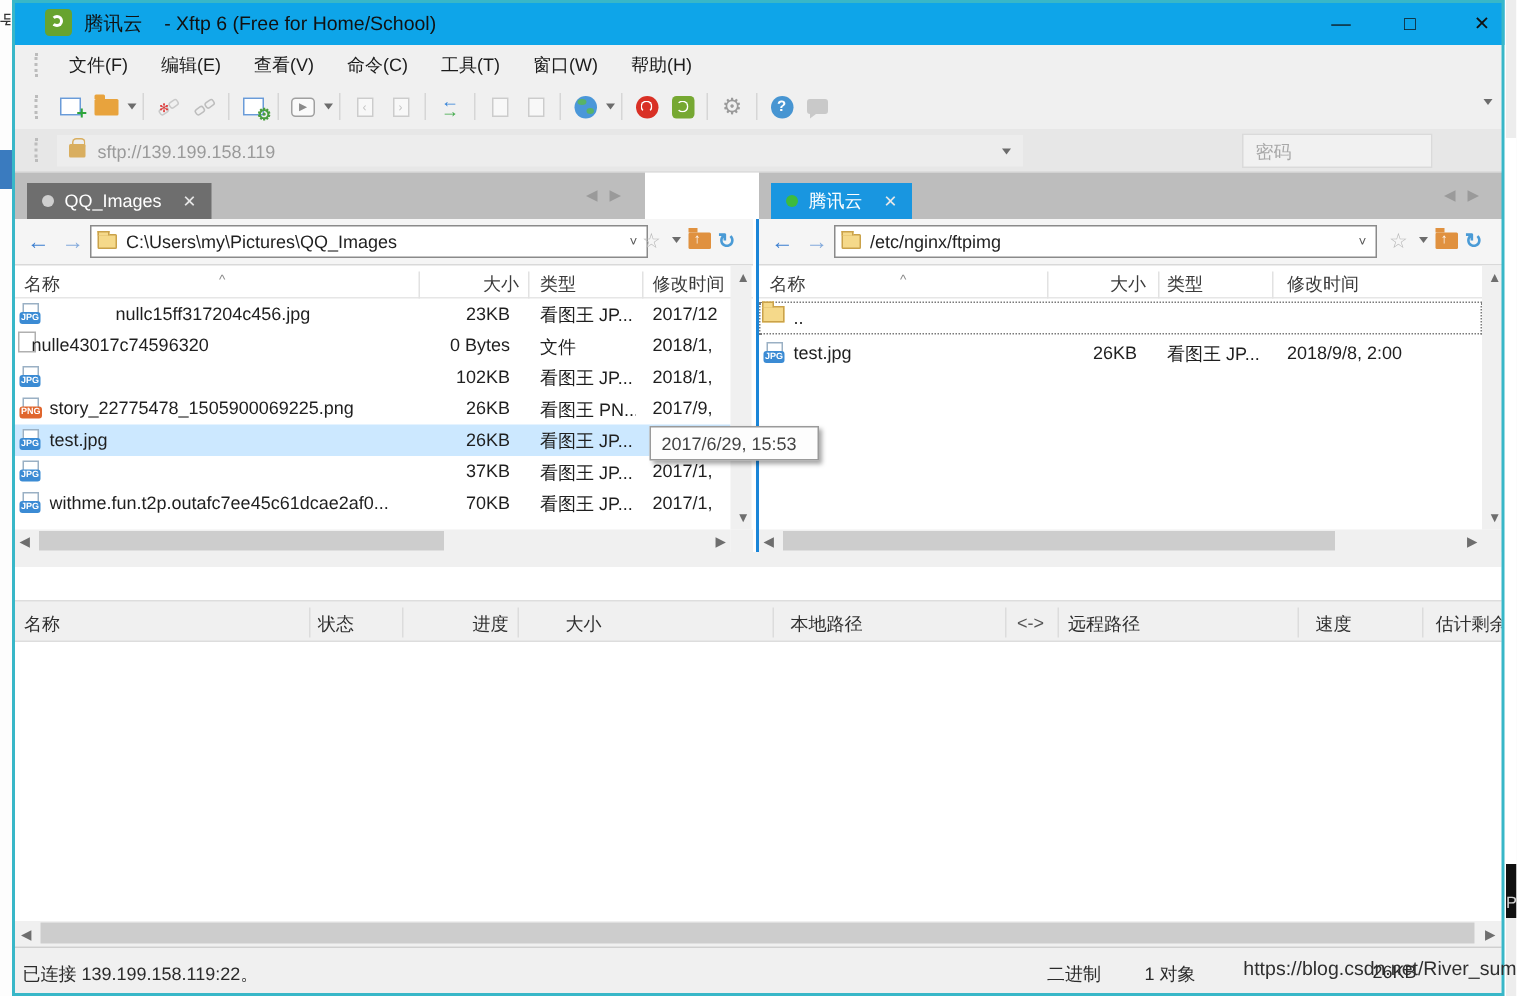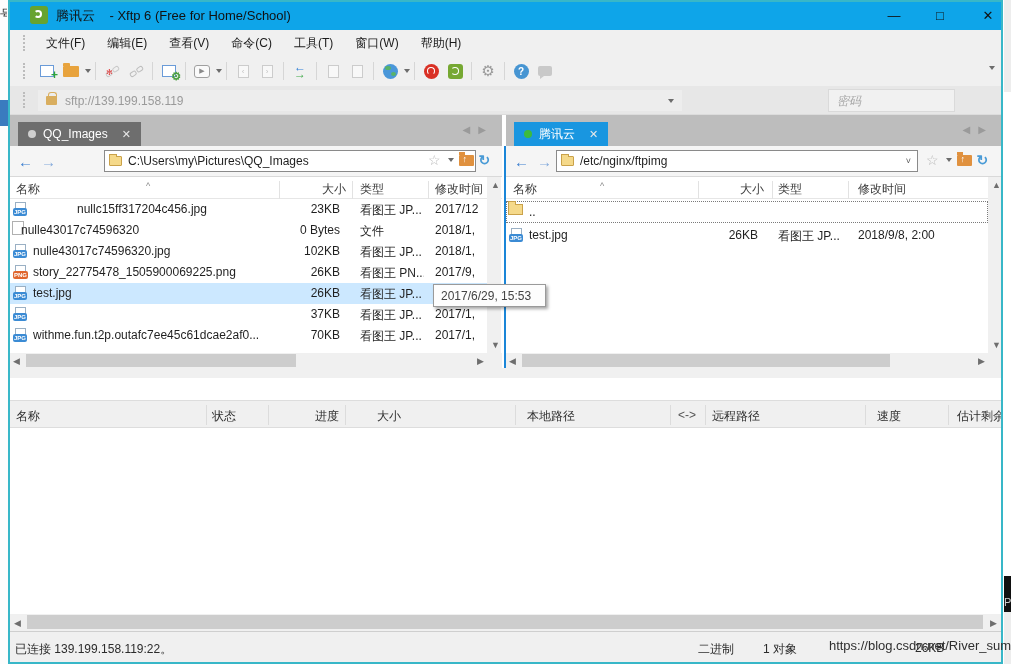--- a/index.html
+++ b/index.html
@@ -254,45 +254,45 @@
     <span class="caret tb-overflow"></span>
   </div>
 
   <div class="abs addressbar">
     <span class="handle"></span>
     <div class="url-combo">
       <span class="lock"></span>
       <span>sftp://139.199.158.119</span>
       <span class="caret"></span>
     </div>
-    <input class="field" style="left: 818px; width: 127px; font-style: italic;" placeholder="密码">
-  </div>
-
-  <div class="tabbar" style="left:10px;width:492px;">
+    <input class="field" style="left: 818px; width: 127px;" placeholder="密码">
+  </div>
+
+  <div class="tabbar" style="left:10px;width:420px;">
     <div class="ptab" style="left:8px;background:#6e6e6e;">
       <span class="dot" style="background:#cfcfcf;"></span>
       <span>QQ_Images</span>
       <span class="x">✕</span>
     </div>
     <span class="tab-chevrons">◀▶</span>
   </div>
 
   <div class="tabbar" style="left:506px;width:496px;">
     <div class="ptab" style="left:8px;background:#1996e0;">
       <span class="dot" style="background:#3dbb3d;"></span>
       <span>腾讯云</span>
       <span class="x">✕</span>
     </div>
     <span class="tab-chevrons">◀▶</span>
   </div>
 
   <div class="pathbar" style="left:10px;width:492px;">
     <span class="nav-arrow back">←</span>
     <span class="nav-arrow fwd">→</span>
-    <div class="path-combo" style="width:372px;margin-left:44px;">
+    <div class="path-combo" style="width:372px;">
       <span class="pfolder"></span>
       <span>C:\Users\my\Pictures\QQ_Images</span>
       <span class="v">˅</span>
     </div>
     <div class="path-tools" style="left:418px;">
       <span class="star">☆</span>
       <span class="caret"></span>
       <span class="home"></span>
       <span class="refresh">↻</span>
     </div>
@@ -341,21 +341,20 @@
       <span class="c" style="left:11px;width:240px;">nulle43017c74596320</span>
       <span class="c" style="left:269px;width:61px;text-align:right;">0 Bytes</span>
       <span class="c" style="left:350px;width:64px;">文件</span>
       <span class="c" style="left:425px;width:50px;">2018/1,</span>
     </div>
     <div class="frow" style="top:64px;width:477px;">
       <span class="badge" style="position:absolute;left:3px;top:3px;">
           <span class="page"></span>
           <span class="tag tag-jpg">JPG</span>
         </span>
-      <span class="c" style="left:23px;width:240px;">nulle43017c74596320.jpg</span>
       <span class="c" style="left:269px;width:61px;text-align:right;">102KB</span>
       <span class="c" style="left:350px;width:64px;">看图王 JP...</span>
       <span class="c" style="left:425px;width:50px;">2018/1,</span>
     </div>
     <div class="frow" style="top:85px;width:477px;">
       <span class="badge" style="position:absolute;left:3px;top:3px;">
           <span class="page"></span>
           <span class="tag tag-png">PNG</span>
         </span>
       <span class="c" style="left:23px;width:240px;">story_22775478_1505900069225.png</span>

